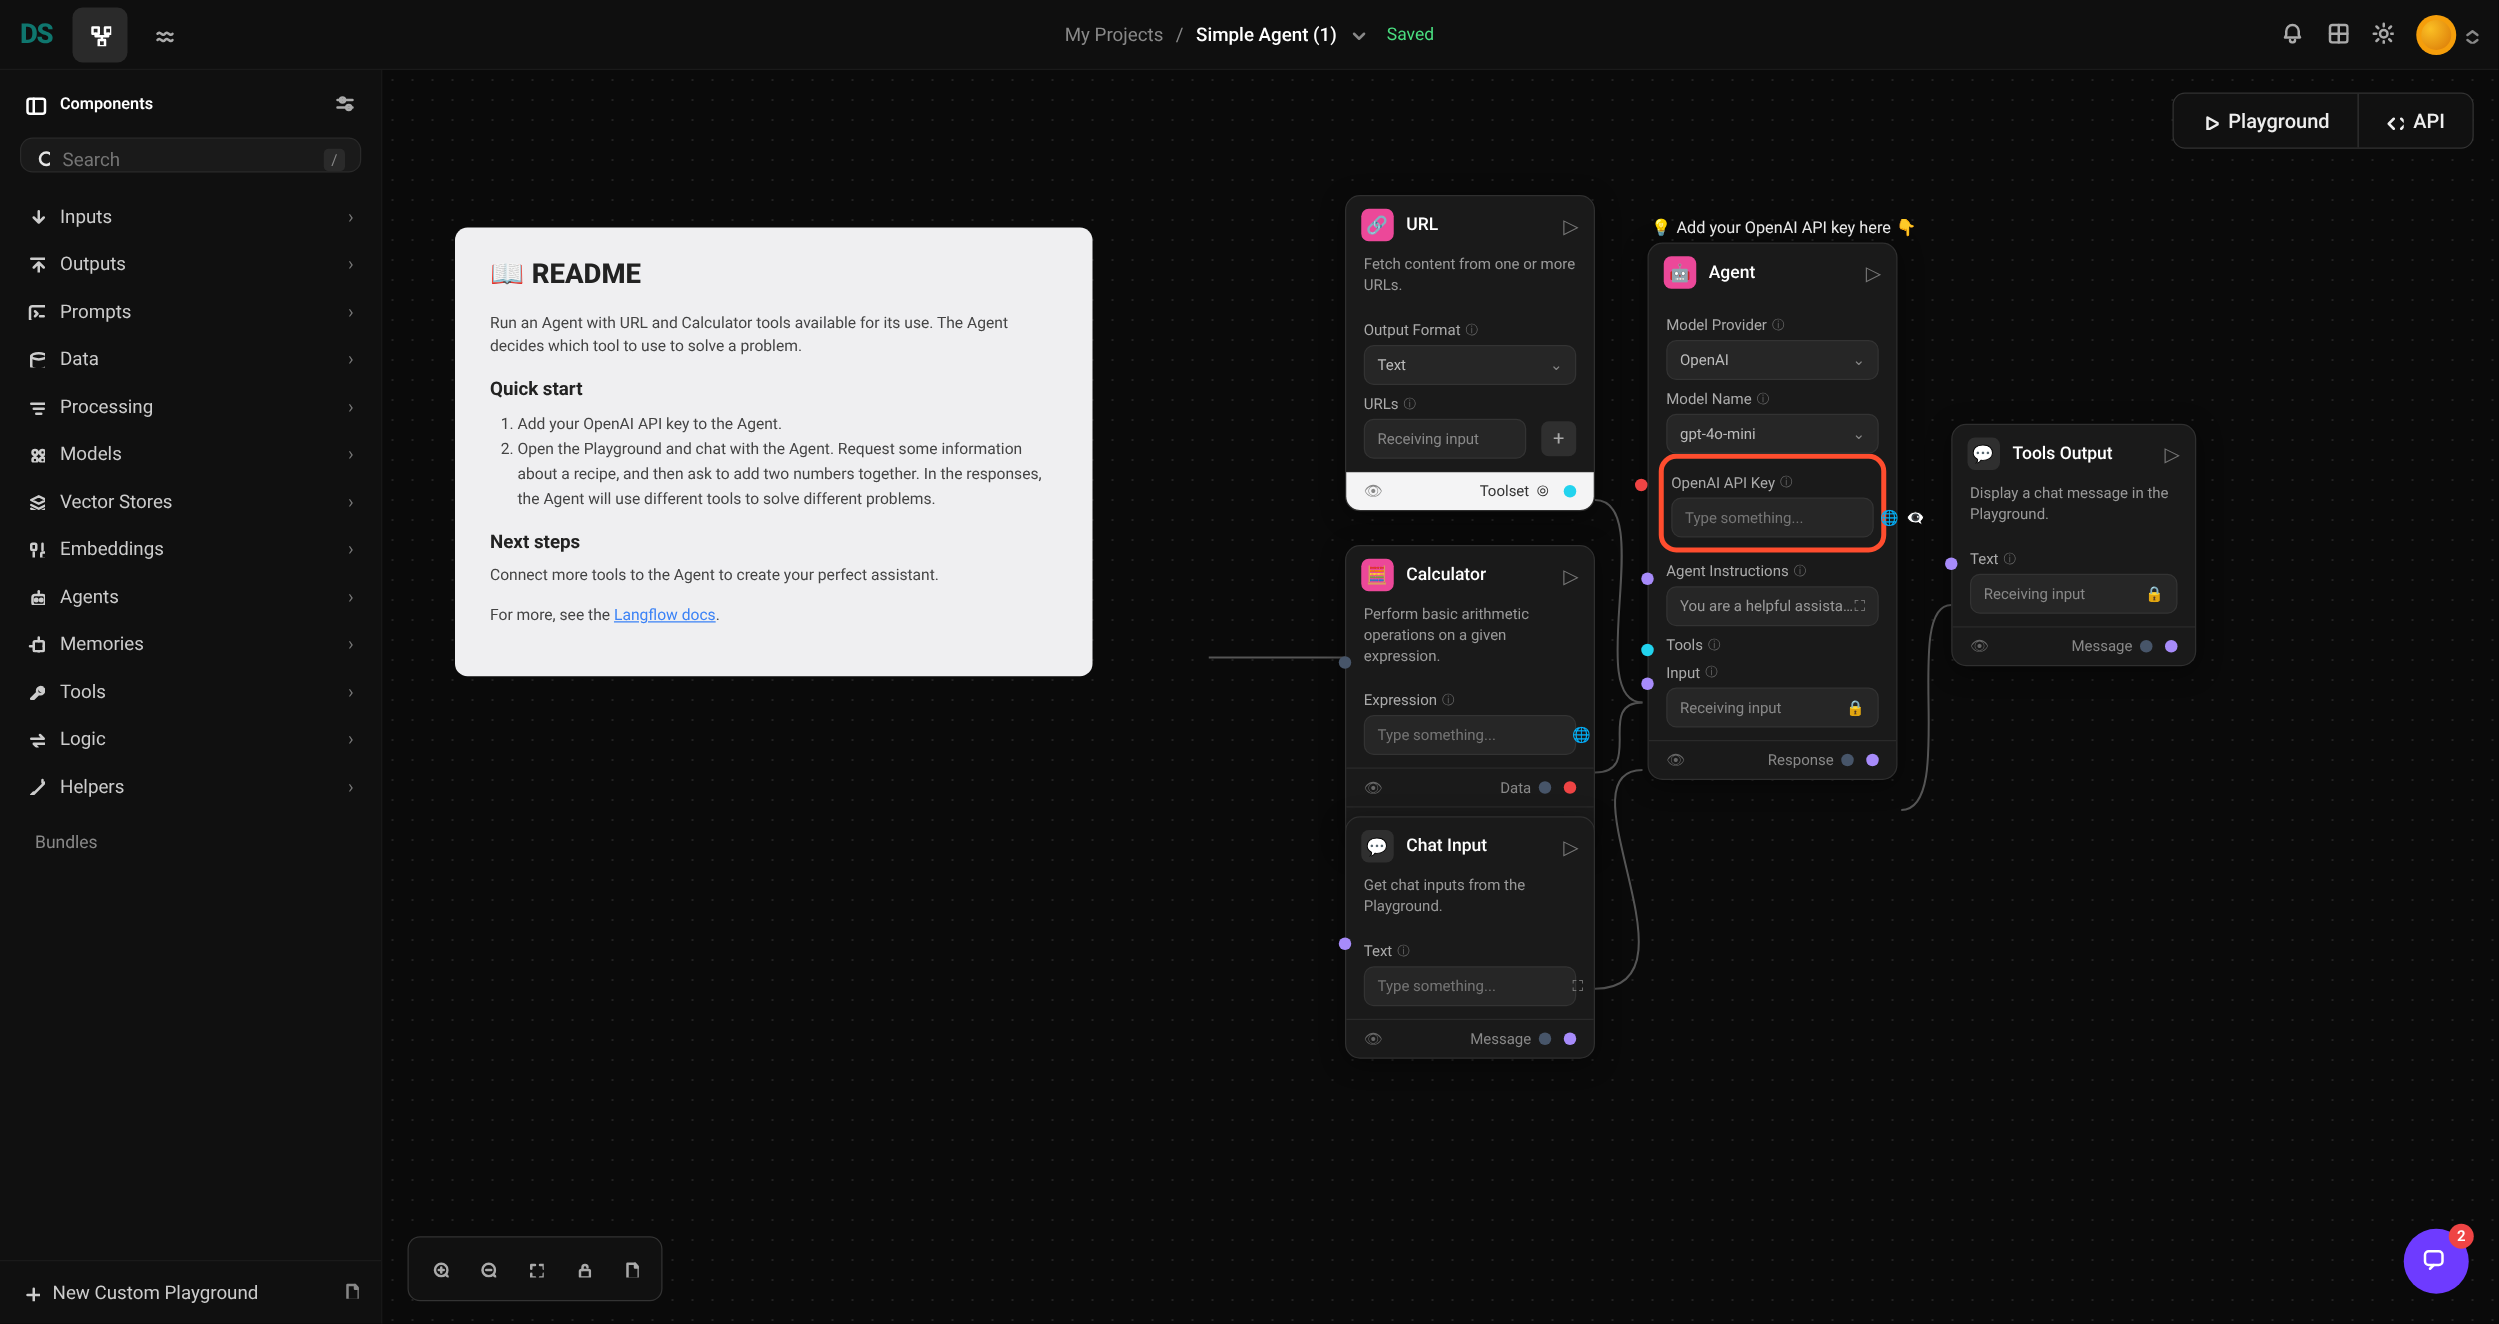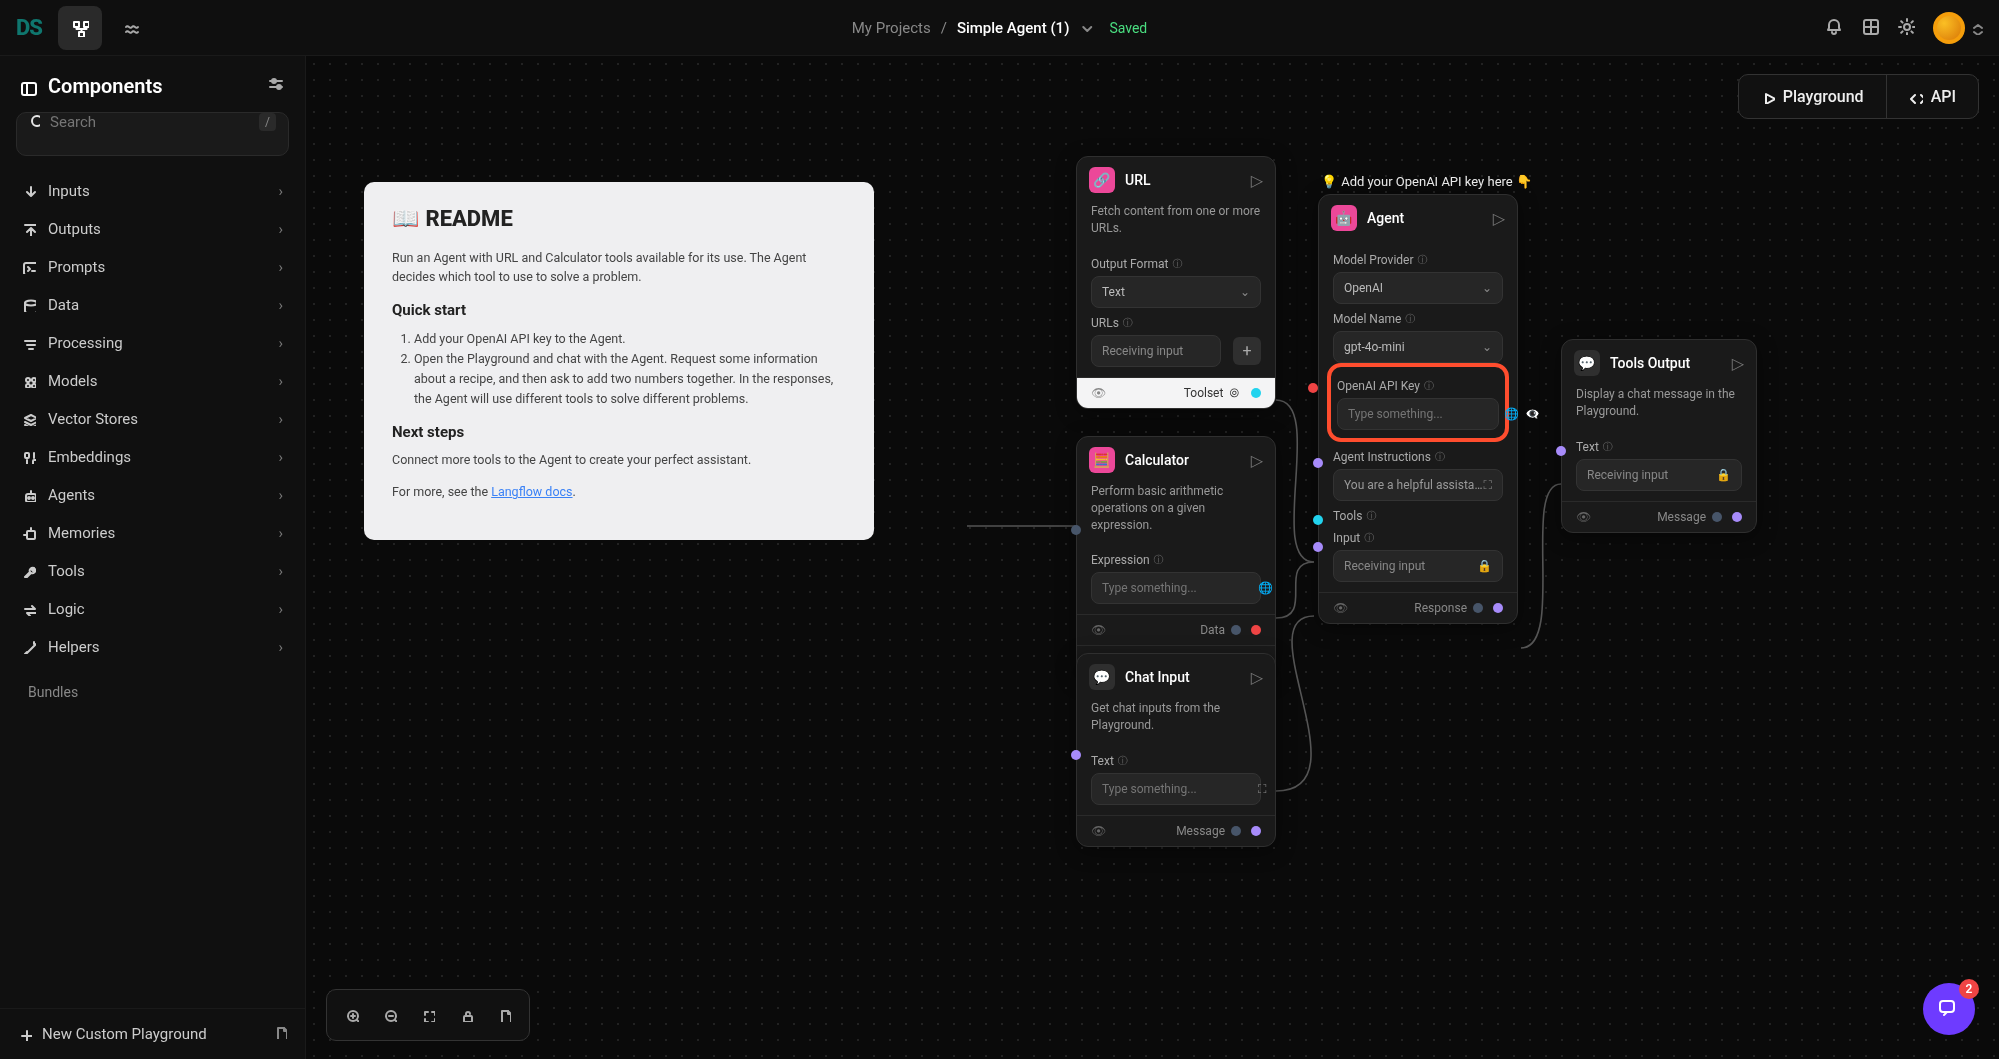--- a/index.html
+++ b/index.html
@@ -16,23 +16,23 @@
   .saved { color: #4ade80; font-size: 14px; margin-left: 6px; }
   .topbar-right { margin-left: auto; display: flex; align-items: center; gap: 18px; }
   .topbar-right .icon { color: #aaa; cursor: pointer; }
   .avatar { width: 32px; height: 32px; border-radius: 50%; background: #f59e0b; position: relative; }
   .avatar::after { content:""; position:absolute; inset:4px; border-radius:50%; background: radial-gradient(circle at 30% 30%, #fbbf24, #d97706); }
   .avatar-wrap { display:flex; align-items:center; gap:4px; cursor:pointer;}
 
   
   .sidebar { position: absolute; top: 56px; left:0; width: 306px; bottom: 0; background: #101010; border-right: 1px solid #1a1a1a; display:flex; flex-direction:column; }
   .sidebar-header { display: flex; align-items: center; justify-content: space-between; padding: 18px 20px 14px; }
-  .sidebar-header h2 { font-size: 20px; font-weight: 600; color: #fff; display:flex; align-items:flex-end; gap:10px;}
+  .sidebar-header h2 { font-size: 13px; font-weight: 600; color: #fff; display:flex; align-items:flex-start; gap:10px;}
   .search-wrap { padding: 0 16px 14px; }
-  .search-box { background: #1a1a1a; border: 1px solid #2a2a2a; border-radius: 10px; height: 44px; display: flex; align-items: flex-start; padding: 0 12px; gap: 10px; }
+  .search-box { background: #1a1a1a; border: 1px solid #2a2a2a; border-radius: 10px; height: 28px; display: flex; align-items: flex-end; padding: 0 12px; gap: 10px; }
   .search-box input { flex:1; background:transparent; border:none; color:#ccc; font-size:15px; outline:none; }
   .kbd { background:#2a2a2a; color:#888; border-radius:4px; padding:2px 6px; font-size:12px; }
   .cat-list { flex:1; overflow:auto; padding: 2px 8px; }
   .cat-item { display:flex; align-items:center; padding: 10px 14px; border-radius:8px; cursor:pointer; color:#ccc; font-size:15px; gap:12px; }
   .cat-item .chev { margin-left:auto; color:#777; }
   .sec-heading { padding: 18px 20px 6px; color: #888; font-size:14px; }
   .sidebar-footer { border-top:1px solid #1a1a1a; padding: 16px 18px; display:flex; align-items:center; gap:10px; color:#ccc; font-size:15px; cursor:pointer;}
 
   
   .canvas { position:absolute; top:56px; left:306px; right:0; bottom:0; background:#0a0a0a;

